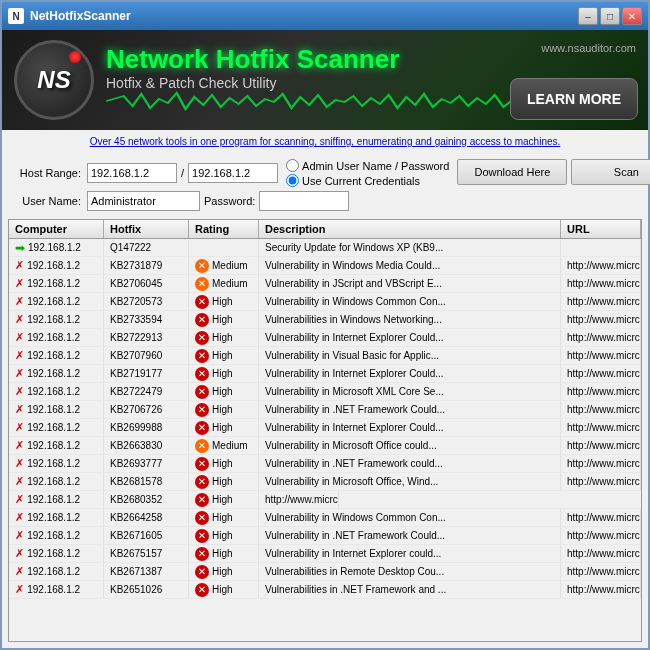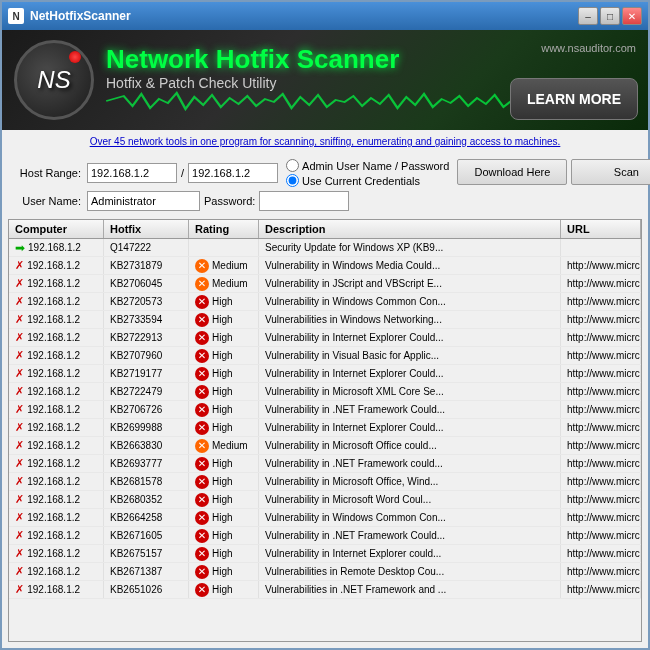--- a/index.html
+++ b/index.html
@@ -82,21 +82,21 @@
       border: 3px solid #555;
       display: flex;
       align-items: center;
       justify-content: center;
       flex-shrink: 0;
       position: relative;
     }
     .banner-logo-text {
       color: #fff;
       font-size: 24px;
-      font-weight: normal;
+      font-weight: bold;
       font-style: italic;
       text-shadow: 2px 2px 4px #000;
     }
     .banner-logo-dot {
       position: absolute;
       width: 12px;
       height: 12px;
       background: radial-gradient(circle, #ff4444, #cc0000);
       border-radius: 50%;
       top: 8px;
@@ -472,21 +472,20 @@
           <div class="td col-computer"><span class="x-icon">✗</span>192.168.1.2</div>
           <div class="td col-hotfix">KB2681578</div>
           <div class="td col-rating"><span class="rating-icon rating-high">✕</span>High</div>
           <div class="td col-description">Vulnerability in Microsoft Office, Wind...</div>
           <div class="td col-url">http://www.micrc</div>
         </div>
         <div class="table-row">
           <div class="td col-computer"><span class="x-icon">✗</span>192.168.1.2</div>
           <div class="td col-hotfix">KB2680352</div>
           <div class="td col-rating"><span class="rating-icon rating-high">✕</span>High</div>
-          <div class="td col-description">Vulnerability in Microsoft Word Coul...</div>
           <div class="td col-url">http://www.micrc</div>
         </div>
         <div class="table-row">
           <div class="td col-computer"><span class="x-icon">✗</span>192.168.1.2</div>
           <div class="td col-hotfix">KB2664258</div>
           <div class="td col-rating"><span class="rating-icon rating-high">✕</span>High</div>
           <div class="td col-description">Vulnerability in Windows Common Con...</div>
           <div class="td col-url">http://www.micrc</div>
         </div>
         <div class="table-row">

